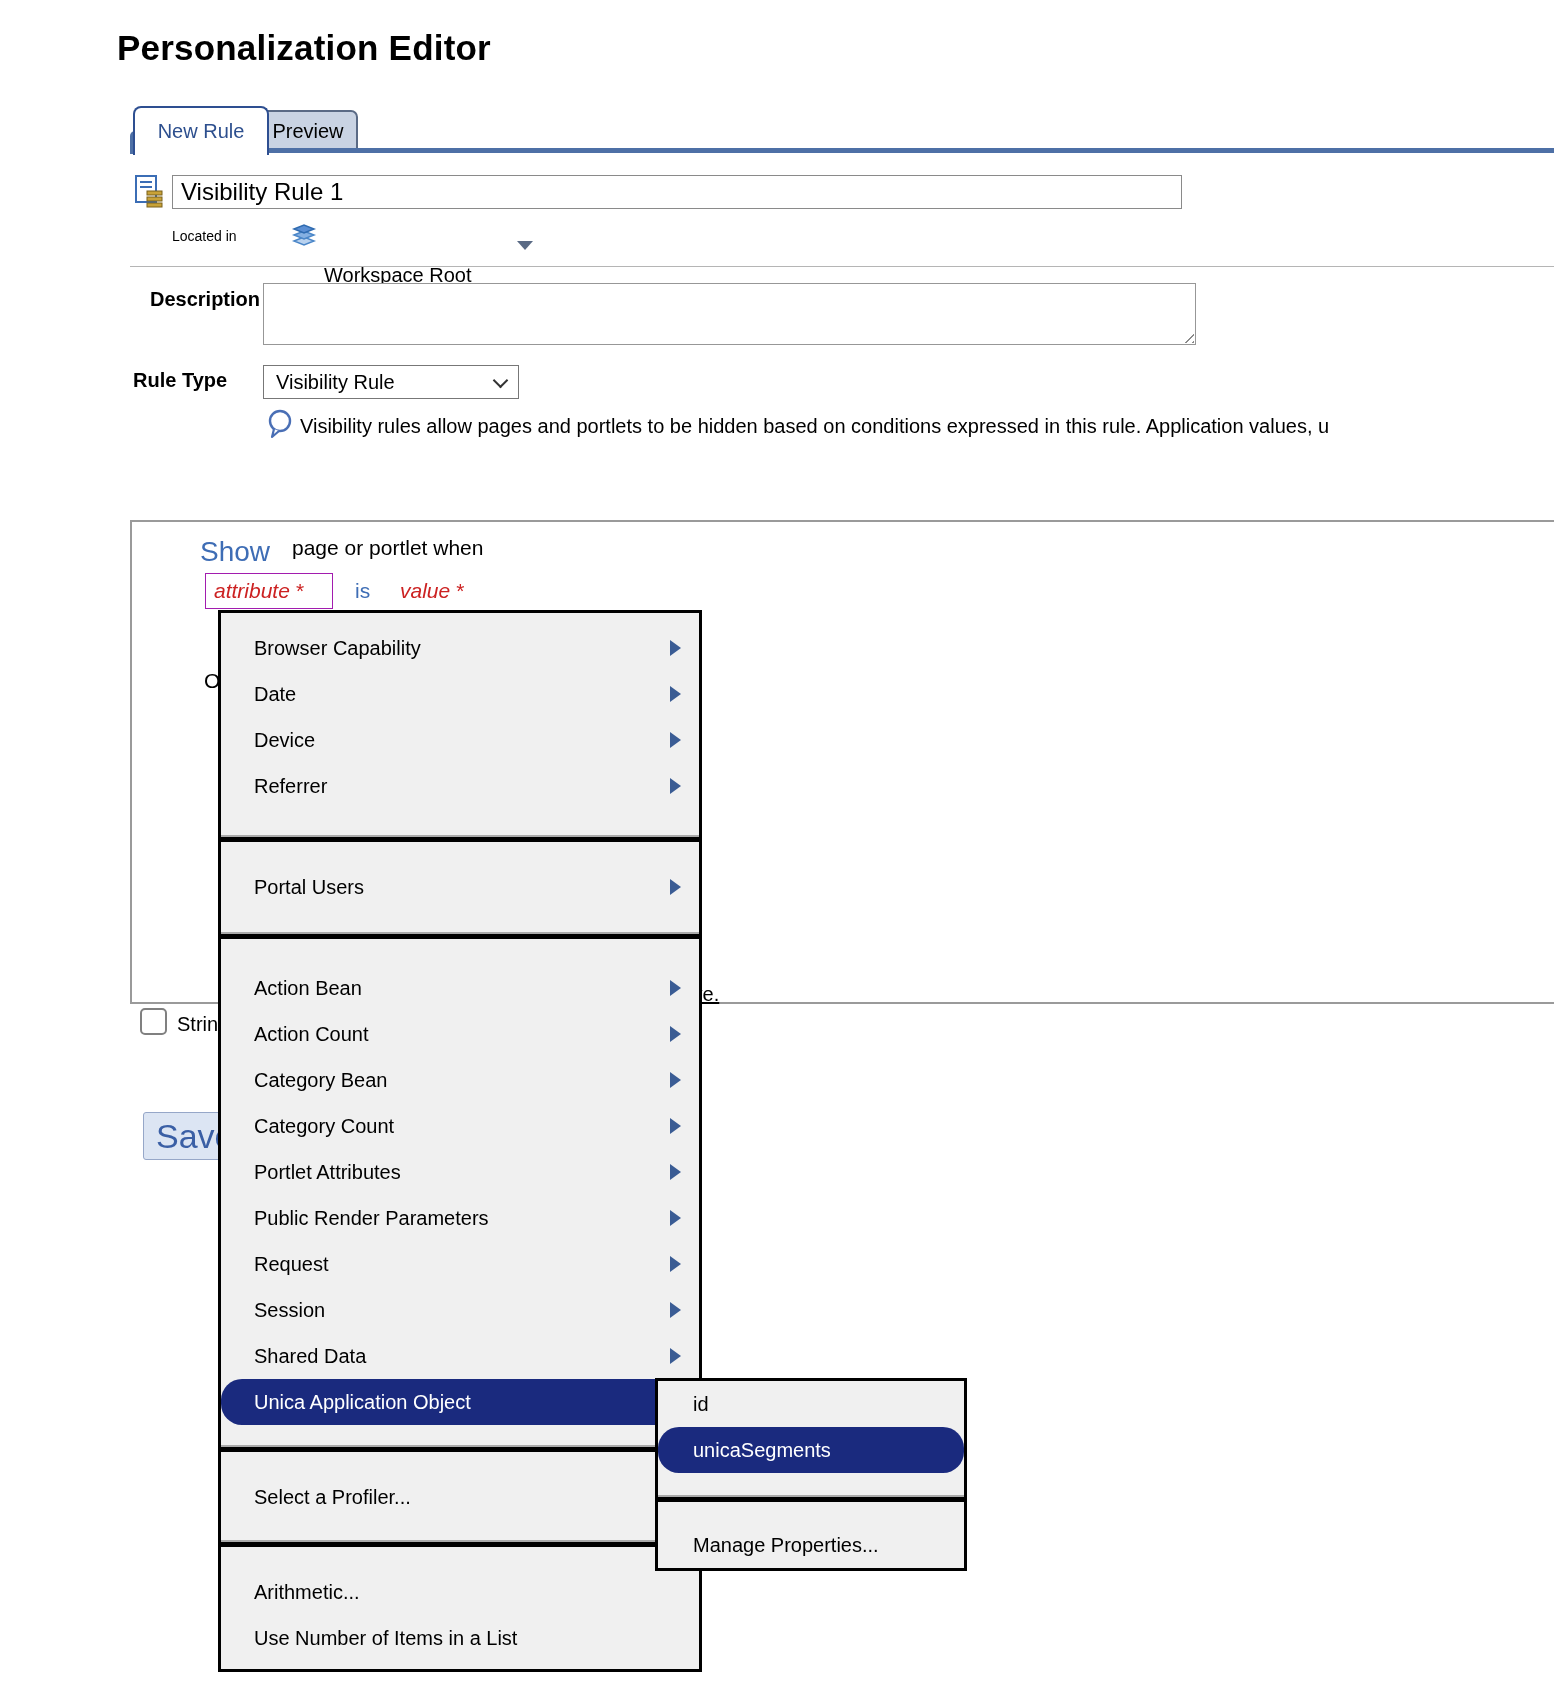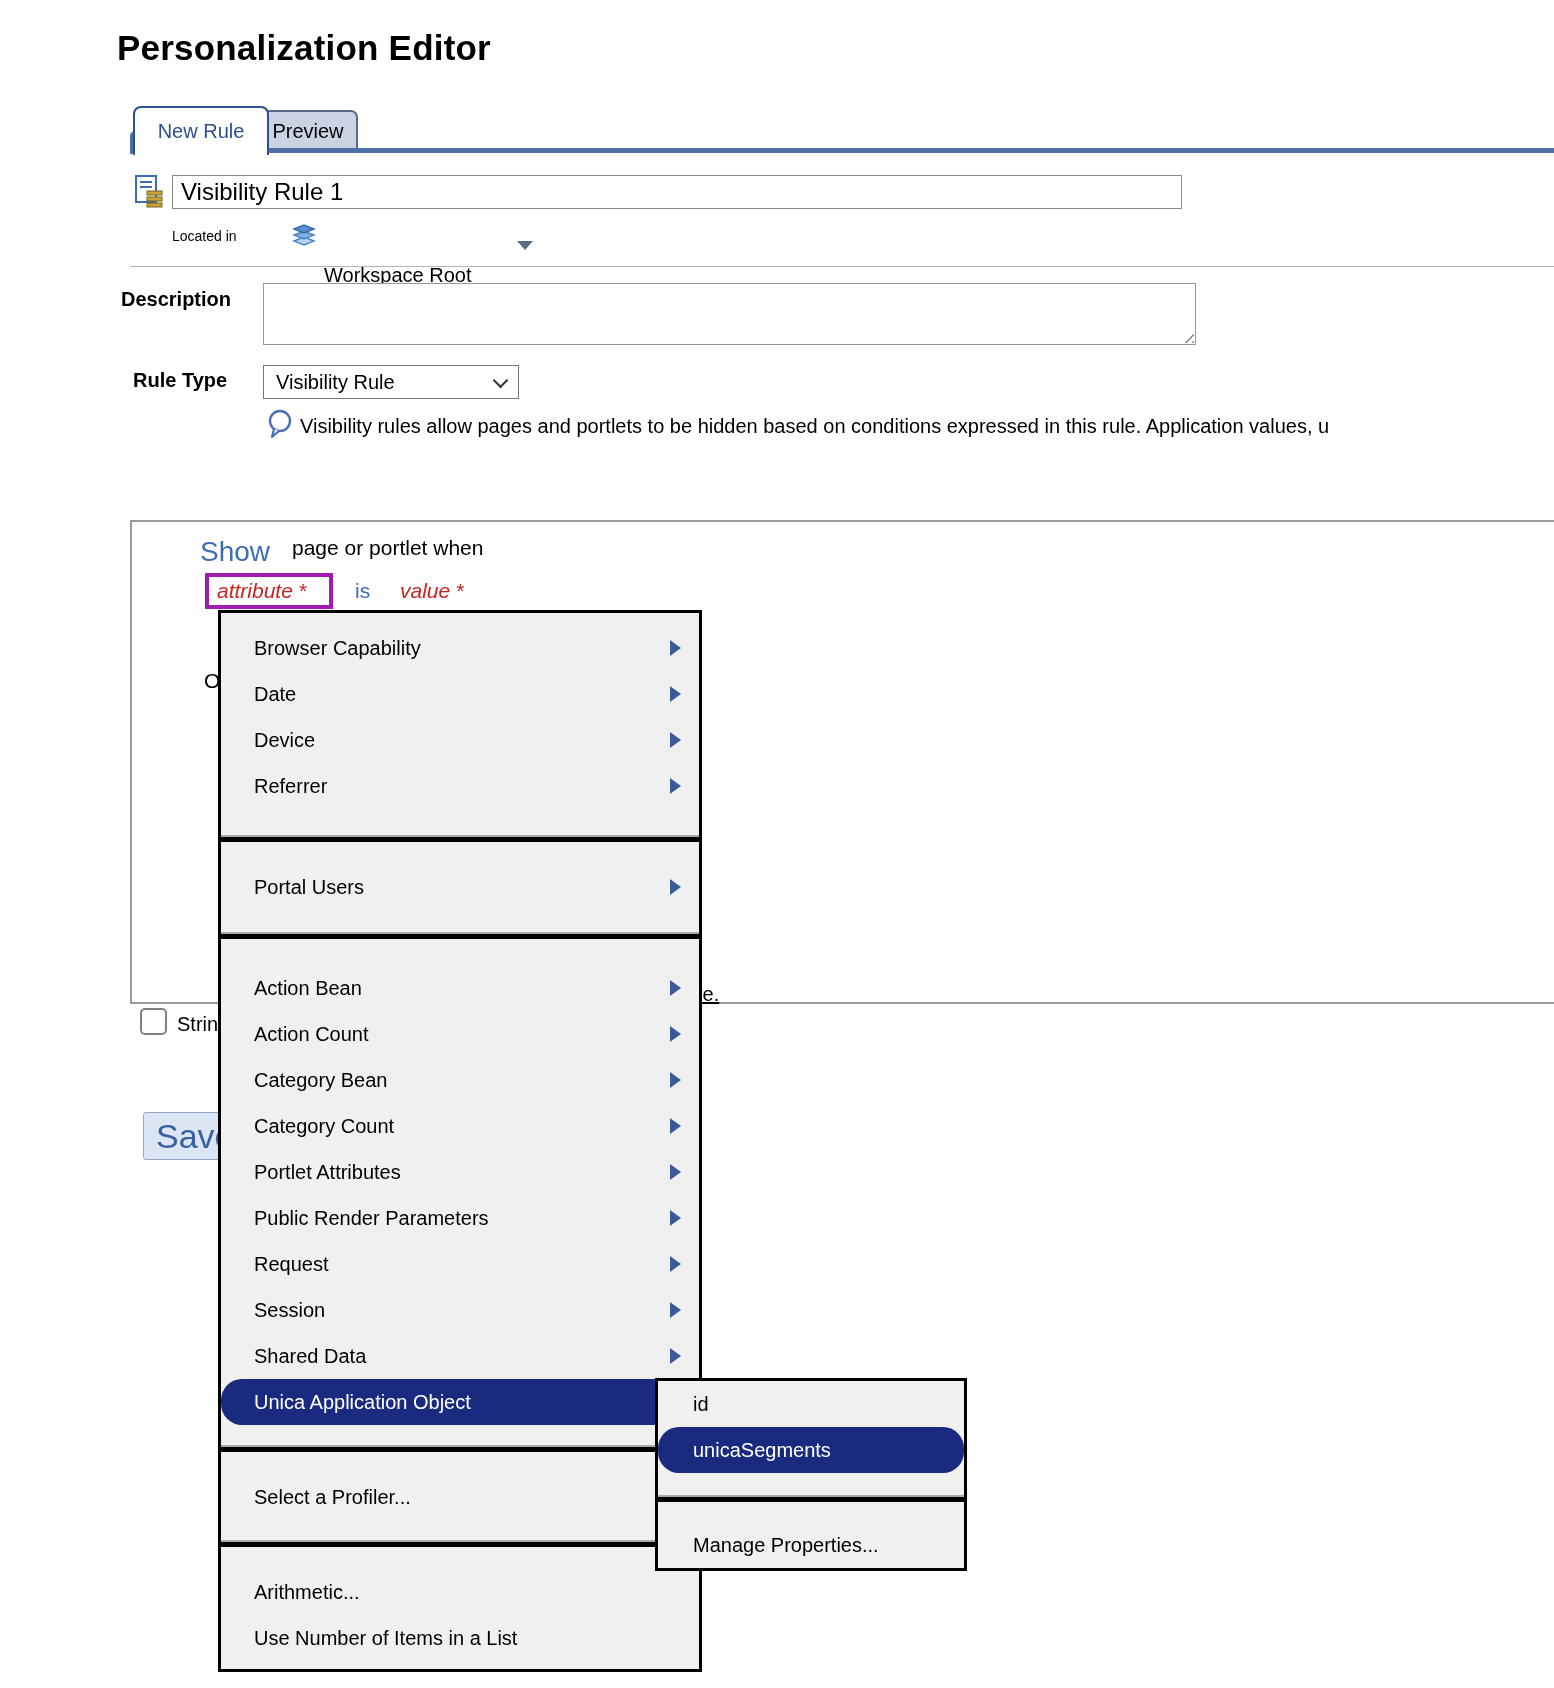--- a/index.html
+++ b/index.html
@@ -26,42 +26,42 @@
   .located-label{left:172px;top:228px;font-size:14px;}
   .ws-icon{left:290px;top:221px;width:28px;height:28px;}
   .ws-name{left:324px;top:228px;font-size:20px;margin-top:36px;}
   .loc-arrow{left:517px;top:241px;width:0;height:0;border-left:8px solid transparent;
              border-right:8px solid transparent;border-top:9px solid #5a6a85;}
 
   .divider{left:130px;top:266px;width:1424px;border-top:1px solid #b5b5b5;}
 
   
   .field-label{font-size:20px;font-weight:bold;}
-  .desc-label{left:121px;top:288px;}
+  .desc-label{left:150px;top:288px;}
   .desc-area{left:263px;top:283px;width:933px;height:62px;border:1px solid #979797;box-sizing:border-box;
              resize:none;font-family:"Liberation Sans",sans-serif;font-size:18px;}
   .resize-grip{left:1182px;top:331px;width:12px;height:12px;
                background:repeating-linear-gradient(315deg,#8a8a8a 0 1.5px,transparent 1.5px 5px);
                clip-path:polygon(100% 0,100% 100%,0 100%);}
   .ruletype-label{left:133px;top:369px;}
   .select-box{left:263px;top:365px;width:256px;height:34px;border:1px solid #777;background:#fff;
               box-sizing:border-box;display:flex;align-items:center;justify-content:space-between;
               padding:0 12px;font-size:20px;}
   .chevron{width:9px;height:9px;border-right:2px solid #333;border-bottom:2px solid #333;
            transform:rotate(45deg);margin-top:-4px;}
 
   
   .help-icon{left:266px;top:409px;width:28px;height:30px;}
   .help-text{left:300px;top:415px;width:1254px;font-size:20px;white-space:nowrap;overflow:hidden;}
 
   
   .editor-box{left:130px;top:520px;width:1450px;height:480px;border:2px solid #9a9a9a;background:#fff;}
   .show-link{left:200px;top:536px;font-size:28px;color:#3e6db5;}
   .when-text{left:292px;top:536px;font-size:21px;color:#000;}
-  .attr-box{left:205px;top:573px;width:128px;height:36px;border:4px solid #a21caf;box-sizing:border-box;
+  .attr-box{left:205px;top:573px;width:128px;height:36px;border:1px solid #a21caf;box-sizing:border-box;
             display:flex;align-items:center;padding-left:8px;background:#fff;}
   .red-it{font-style:italic;color:#cc2222;font-size:21px;}
   .red-star{color:#cc2222;font-size:21px;margin-left:6px;}
   .is-link{left:355px;top:579px;font-size:21px;color:#3e6db5;}
   .value-wrap{left:400px;top:579px;display:flex;}
   .otherwise-frag{left:204px;top:669px;font-size:21px;z-index:1;}
 
   
   .case-check{left:140px;top:1008px;width:27px;height:27px;border:2px solid #808080;border-radius:5px;
               background:#fff;box-sizing:border-box;z-index:1;}

